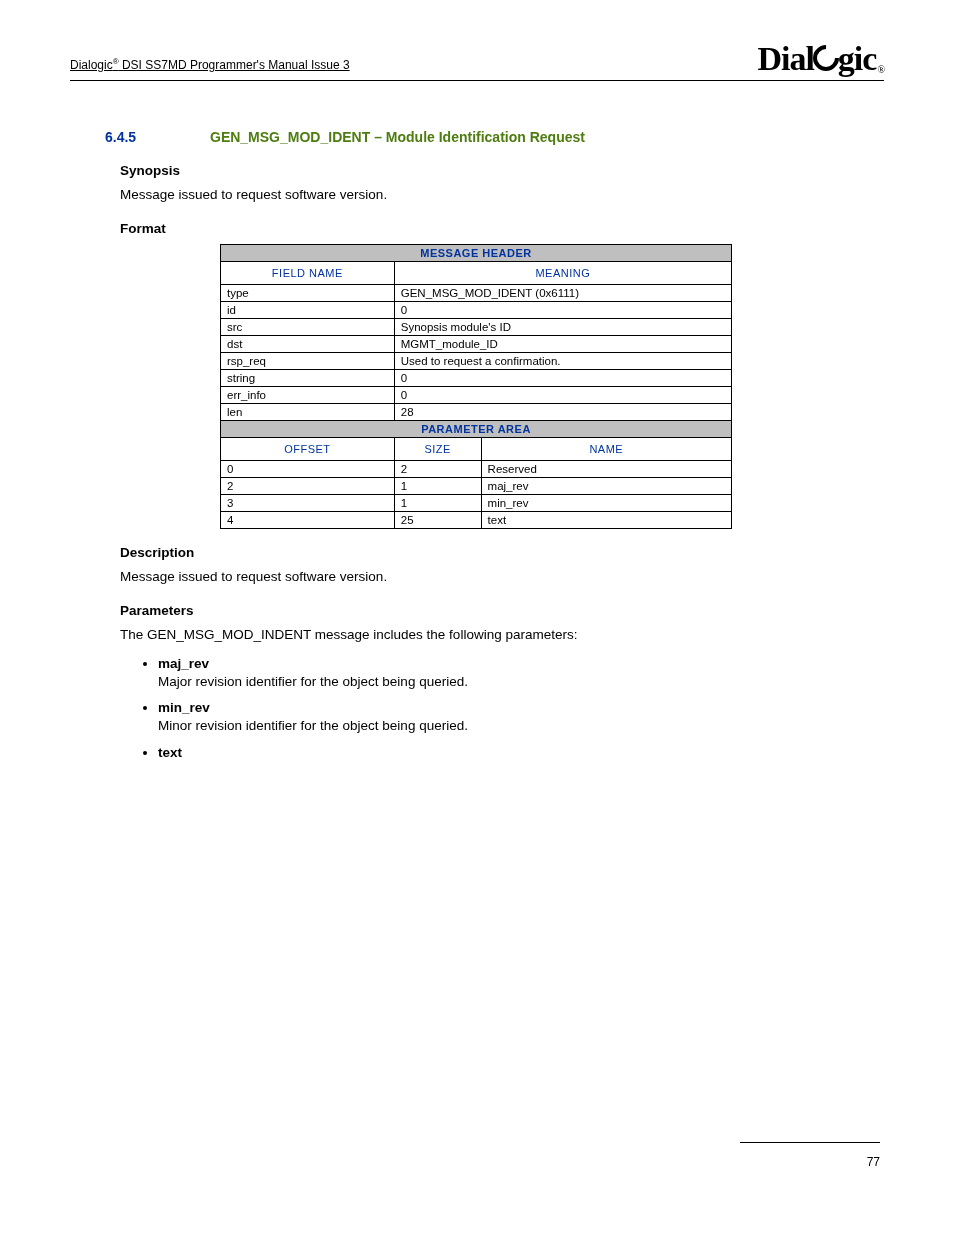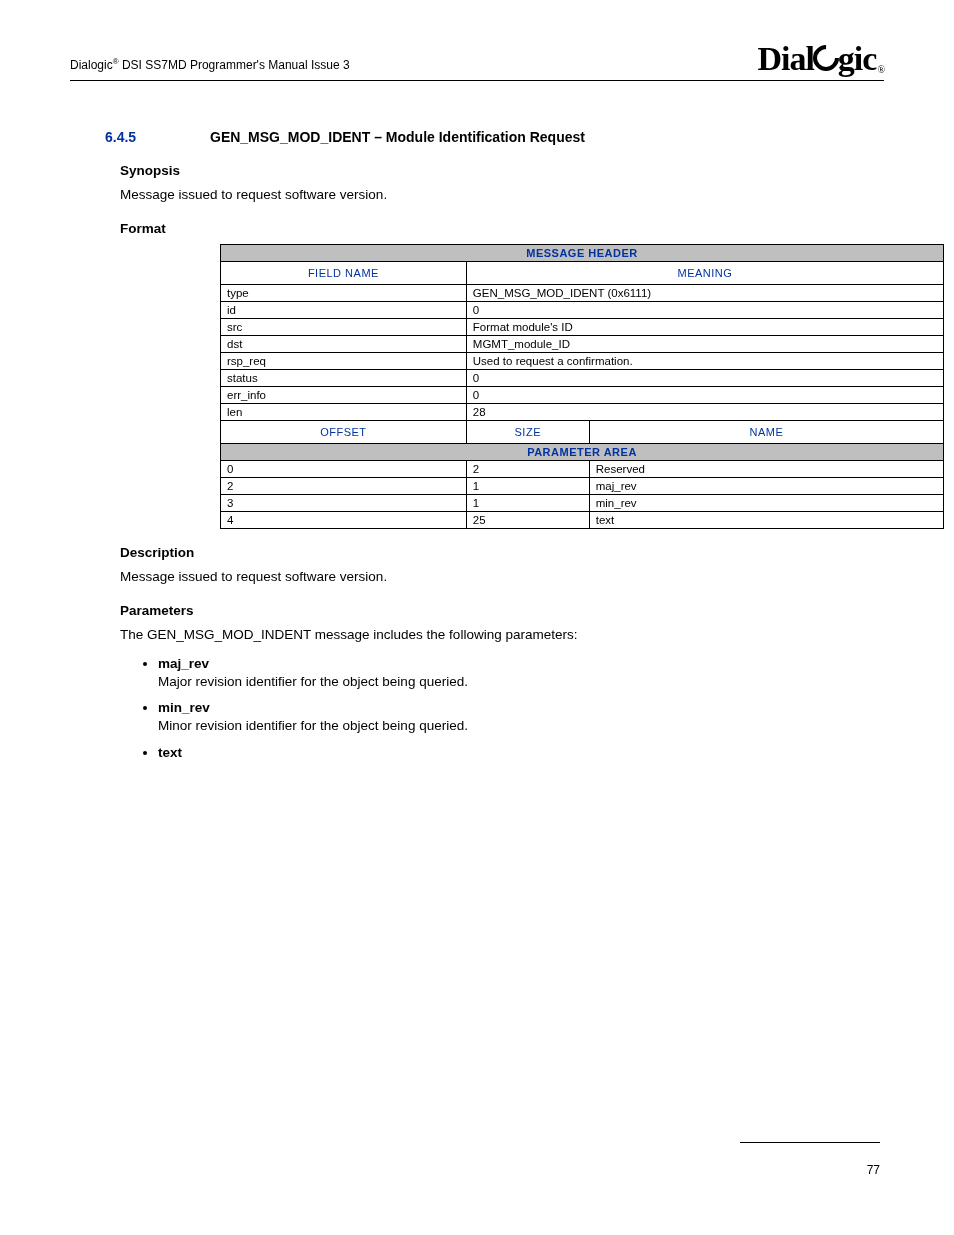--- a/index.html
+++ b/index.html
@@ -18,20 +18,21 @@
     display: flex;
     justify-content: space-between;
     align-items: flex-end;
     border-bottom: 1.5px solid #000;
     padding-bottom: 2px;
     margin-bottom: 40px;
   }
   .header-left {
     font-size: 12px;
     padding-bottom: 6px;
+    text-decoration: underline;
   }
   .header-left sup {
     font-size: 8px;
   }
   .logo {
     font-size: 34px;
     font-weight: bold;
     letter-spacing: -1px;
     font-family: "Times New Roman", serif;
   }
@@ -59,41 +60,41 @@
   }
   .section-num {
     width: 105px;
     color: #0033a0;
     font-weight: bold;
     font-size: 14px;
     flex-shrink: 0;
     padding-left: 35px;
   }
   .section-title {
-    color: #000000;
+    color: #4d7c0f;
     font-weight: bold;
     font-size: 14px;
   }
   .content {
     margin-left: 50px;
   }
   .sub-heading {
     font-weight: bold;
     font-size: 13.5px;
     margin-top: 16px;
     margin-bottom: 8px;
   }
   .body-text {
     font-size: 13.5px;
     margin-bottom: 10px;
     line-height: 1.4;
   }
   table.fmt {
     border-collapse: collapse;
-    width: 724px;
+    width: 512px;
     margin-left: 100px;
     margin-top: 4px;
     margin-bottom: 14px;
     font-size: 11.5px;
   }
   table.fmt td, table.fmt th {
     border: 1px solid #000;
     padding: 2px 6px;
     text-align: left;
     vertical-align: top;
@@ -127,21 +128,21 @@
   }
   ul.params li .pname {
     font-weight: bold;
   }
   .footer {
     position: relative;
     margin-top: 380px;
     border-top: 1.5px solid #000;
     text-align: right;
     font-size: 12px;
-    padding-top: 20px;
+    padding-top: 12px;
     margin-left: 670px;
     width: 140px;
   }
 </style>
 </head>
 <body>
 
 <div class="page">
 
   <div class="header-row">
@@ -176,50 +177,50 @@
       <tr>
             <td>type</td>
             <td colspan="2">GEN_MSG_MOD_IDENT (0x6111)</td>
           </tr>
       <tr>
             <td>id</td>
             <td colspan="2">0</td>
           </tr>
       <tr>
             <td>src</td>
-            <td colspan="2">Format module's ID</td>
+            <td colspan="2">Synopsis module's ID</td>
           </tr>
       <tr>
             <td>dst</td>
             <td colspan="2">MGMT_module_ID</td>
           </tr>
       <tr>
             <td>rsp_req</td>
             <td colspan="2">Used to request a confirmation.</td>
           </tr>
       <tr>
-            <td>status</td>
+            <td>string</td>
             <td colspan="2">0</td>
           </tr>
       <tr>
             <td>err_info</td>
             <td colspan="2">0</td>
           </tr>
       <tr>
             <td>len</td>
             <td colspan="2">28</td>
+          </tr>
+      <tr>
+            <td colspan="3" class="hdr-grey">PARAMETER AREA</td>
           </tr>
       <tr>
         <td class="hdr-blue" style="width:17%">OFFSET</td>
         <td class="hdr-blue" style="width:17%">SIZE</td>
         <td class="hdr-blue">NAME</td>
       </tr>
-      <tr>
-            <td colspan="3" class="hdr-grey">PARAMETER AREA</td>
-          </tr>
       <tr>
             <td>0</td>
             <td>2</td>
             <td>Reserved</td>
           </tr>
       <tr>
             <td>2</td>
             <td>1</td>
             <td>maj_rev</td>
           </tr>

